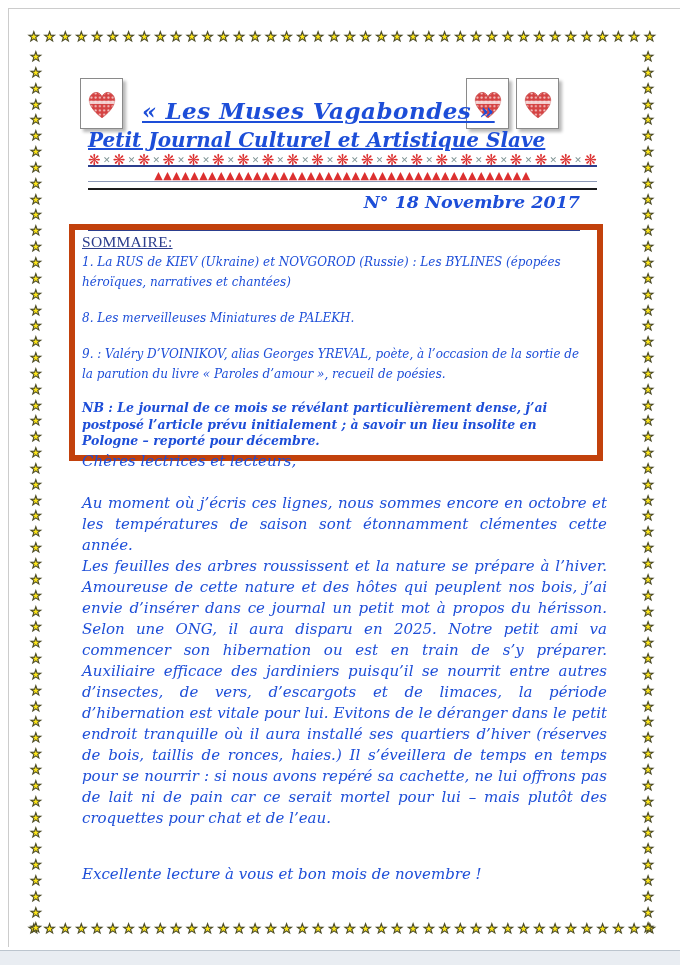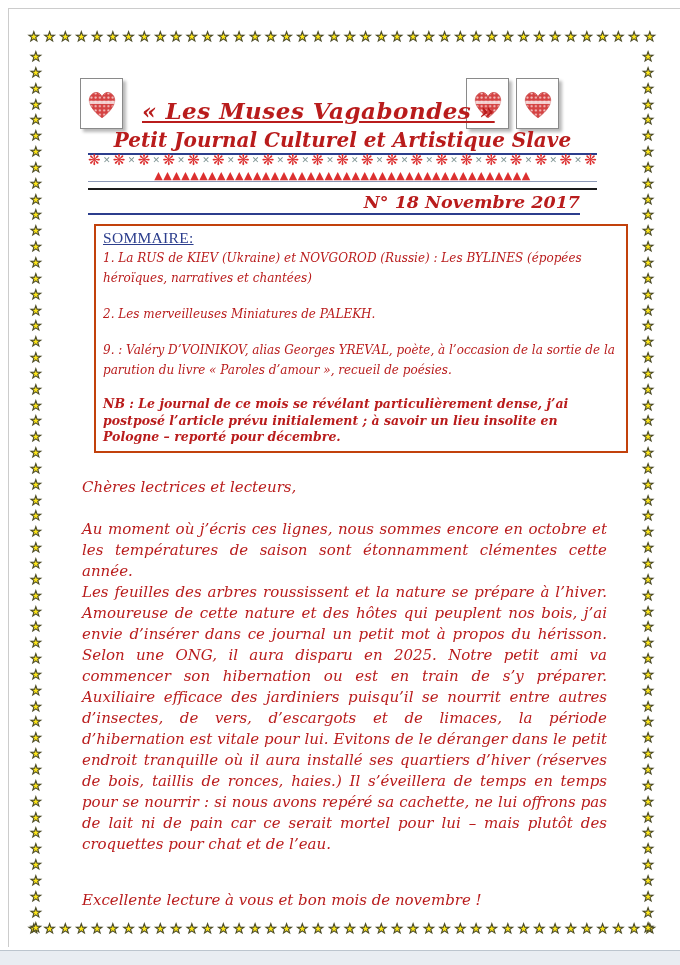--- a/index.html
+++ b/index.html
@@ -25,62 +25,62 @@
   .stars-right { right:26px; }
 
   
   .heart-box {
     width:43px; height:51px; background:#ffffff; border:1px solid #8a8a8a;
     box-shadow:3px 3px 3px #b9b9b9; display:flex; align-items:center; justify-content:center;
   }
   .heart-left { position:absolute; top:78px; left:80px; }
   .hearts-right { position:absolute; top:78px; left:466px; display:flex; gap:7px; }
 
-  .script { font-style:italic; color:#b91c1c; }
+  .script { font-style:italic; color:#1d4ed8; }
   .main-title {
     position:absolute; top:97px; left:142px; font-size:23px; font-weight:bold;
     letter-spacing:0.5px; text-decoration:underline; white-space:nowrap;
   }
   .subtitle-row {
-    position:absolute; top:128px; left:88px; width:509px; text-align:center;
+    position:absolute; top:128px; left:88px; width:509px; text-align:left;
     font-size:20px; font-weight:bold; border-bottom:2px solid #2c3e8d;
-    padding-bottom:1px; white-space:nowrap;
+    padding-bottom:13px; white-space:nowrap;text-decoration:underline;
   }
 
   
   .orn-band { position:absolute; top:152px; left:88px; width:509px; text-align:center; }
   .orn-row1 { display:flex; justify-content:space-between; align-items:center; height:17px; }
   .orn-flower { font-family:"DejaVu Sans", sans-serif; font-size:15px; color:#dc3030; line-height:15px; }
   .orn-x { font-family:"DejaVu Sans", sans-serif; font-size:9px; color:#7f9494; line-height:9px; }
   .orn-row2 { margin-top:1px; height:12px; overflow:hidden; font-family:"DejaVu Sans", sans-serif;
               font-size:11px; line-height:12px; color:#dc3030; letter-spacing:0.5px;
               border-bottom:1px solid #8d9ab8; }
   .black-rule { position:absolute; top:188px; left:88px; width:509px; height:2px; background:#1c1c1c; }
 
   .issue-row {
     position:absolute; top:192px; left:88px; width:492px; text-align:right;
     font-size:17.5px; font-weight:bold; border-bottom:2px solid #2c3e8d;
-    padding-bottom:1px; white-space:nowrap;
+    padding-bottom:17px; white-space:nowrap;
   }
 
   
   .sommaire {
-    position:absolute; top:224px; left:94px; width:534px;
-    border:2px solid #c2410c; padding:3px 9px 5px 7px;
+    position:absolute; top:224px; left:69px; width:534px;
+    border:6px solid #c2410c; padding:3px 9px 5px 7px;
   }
   .som-heading {
     font-family:"Liberation Serif", serif; font-style:normal; font-size:15.5px;
     color:#2c3e8d; text-decoration:underline; letter-spacing:0.3px; margin-bottom:1px;
   }
   .som-item { font-size:12px; line-height:20px; margin-bottom:16px; }
   .som-item.last { margin-bottom:0; }
   .som-nb { font-size:12.5px; line-height:16.5px; font-weight:bold; margin-top:14px; }
 
   
-  .letter { position:absolute; top:477px; left:82px; width:525px;
+  .letter { position:absolute; top:451px; left:82px; width:525px;
             font-size:15px; line-height:21px; }
   .letter p { text-align:justify; }
   .greeting { margin-bottom:21px; text-align:left !important; }
   .closing { margin-top:35px; text-align:left !important; }
 </style>
 </head>
 <body>
 
 <div class="page">
 
@@ -377,21 +377,21 @@
       </div>
     <div class="orn-row2" id="orn-row2">▲▲▲▲▲▲▲▲▲▲▲▲▲▲▲▲▲▲▲▲▲▲▲▲▲▲▲▲▲▲▲▲▲▲▲▲▲▲▲▲▲▲</div>
   </div>
   <div class="black-rule"></div>
 
   <div class="issue-row script">N° 18 Novembre 2017</div>
 
   <div class="sommaire">
     <div class="som-heading">SOMMAIRE:</div>
     <div class="som-item script">1. La RUS de KIEV (Ukraine) et NOVGOROD (Russie) : Les BYLINES (épopées héroïques, narratives et chantées)</div>
-    <div class="som-item script">2. Les merveilleuses Miniatures de PALEKH.</div>
+    <div class="som-item script">8. Les merveilleuses Miniatures de PALEKH.</div>
     <div class="som-item script">9. : Valéry D’VOINIKOV, alias Georges YREVAL, poète, à l’occasion de la sortie de la parution du livre « Paroles d’amour », recueil de poésies.</div>
     <div class="som-nb script">NB : Le journal de ce mois se révélant particulièrement dense, j’ai postposé l’article prévu initialement ; à savoir un lieu insolite en Pologne – reporté pour décembre.</div>
   </div>
 
   <div class="letter script">
     <p class="greeting">Chères lectrices et lecteurs,</p>
     <p>Au moment où j’écris ces lignes, nous sommes encore en octobre et les températures de saison sont étonnamment clémentes cette année.</p>
     <p>Les feuilles des arbres roussissent et la nature se prépare à l’hiver. Amoureuse de cette nature et des hôtes qui peuplent nos bois, j’ai envie d’insérer dans ce journal un petit mot à propos du hérisson. Selon une ONG, il aura disparu en 2025. Notre petit ami va commencer son hibernation ou est en train de s’y préparer. Auxiliaire efficace des jardiniers puisqu’il se nourrit entre autres d’insectes, de vers, d’escargots et de limaces, la période d’hibernation est vitale pour lui. Evitons de le déranger dans le petit endroit tranquille où il aura installé ses quartiers d’hiver (réserves de bois, taillis de ronces, haies.) Il s’éveillera de temps en temps pour se nourrir : si nous avons repéré sa cachette, ne lui offrons pas de lait ni de pain car ce serait mortel pour lui – mais plutôt des croquettes pour chat et de l’eau.</p>
     <p class="closing">Excellente lecture à vous et bon mois de novembre !</p>
 

